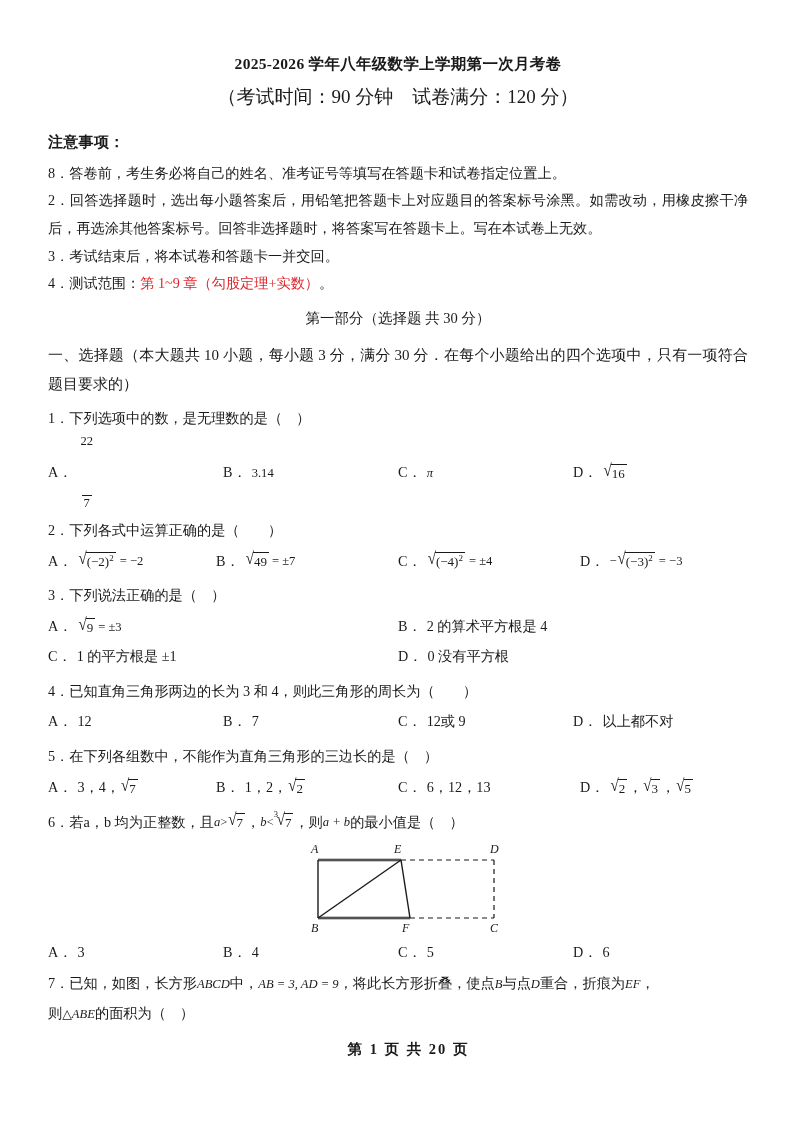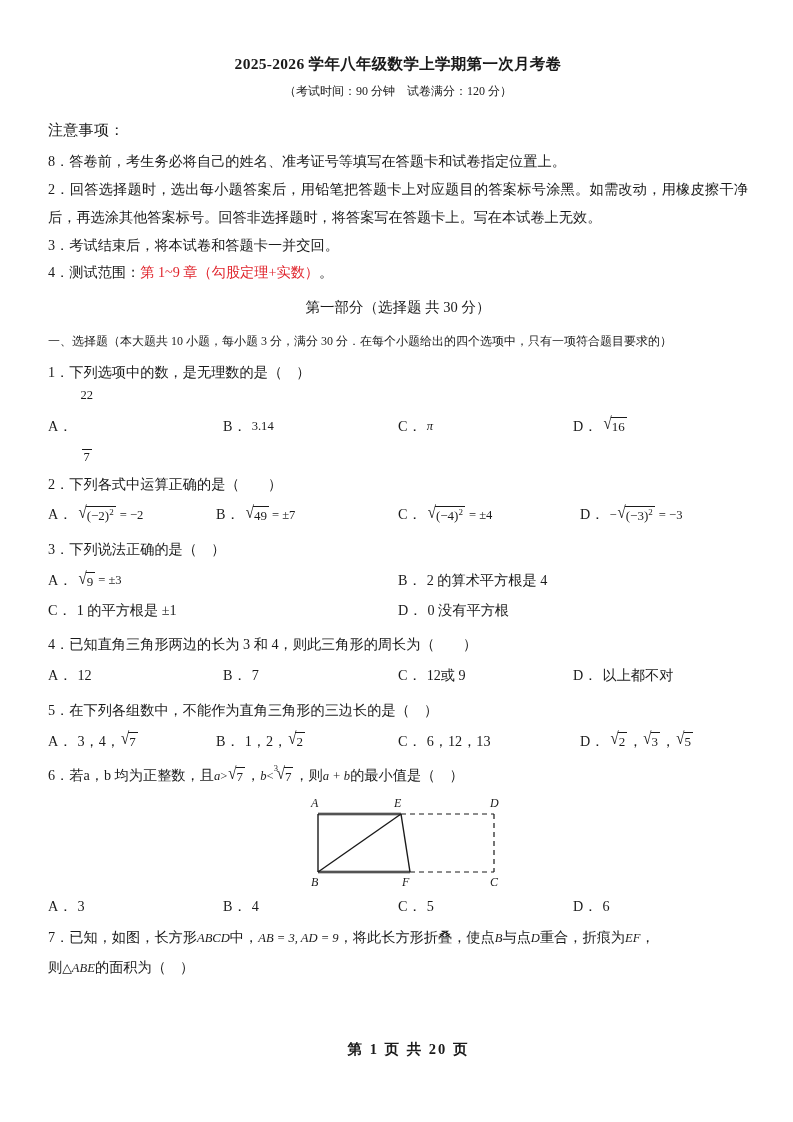--- a/index.html
+++ b/index.html
@@ -26,47 +26,47 @@
   .title {
     text-align: center;
     font-size: 15.5px;
     font-weight: bold;
     letter-spacing: 0.3px;
     margin: 0 0 7px 0;
     line-height: 1.5;
   }
   .subtitle {
     text-align: center;
-    font-size: 12px;
+    font-size: 19px;
     margin: 0 0 20px 0;
     line-height: 1.6;
   }
   .notice-head {
     font-size: 15px;
-    font-weight: normal;
+    font-weight: bold;
     margin: 0 0 8px 0;
     letter-spacing: 0.3px;
   }
   .notice-item {
     font-size: 14.2px;
     line-height: 1.95;
     margin: 0;
     text-align: justify;
   }
   .red {
     color: #e0242c;
   }
   .part-head {
     text-align: center;
     font-size: 14.5px;
     margin: 8px 0 10px 0;
     line-height: 1.7;
   }
   .section-intro {
-    font-size: 12px;
+    font-size: 15px;
     line-height: 1.95;
     margin: 0 0 2px 0;
     text-align: justify;
   }
   .q-stem {
     font-size: 14.2px;
     line-height: 1.95;
     margin: 6px 0 2px 0;
   }
   .q-stem.tight {

